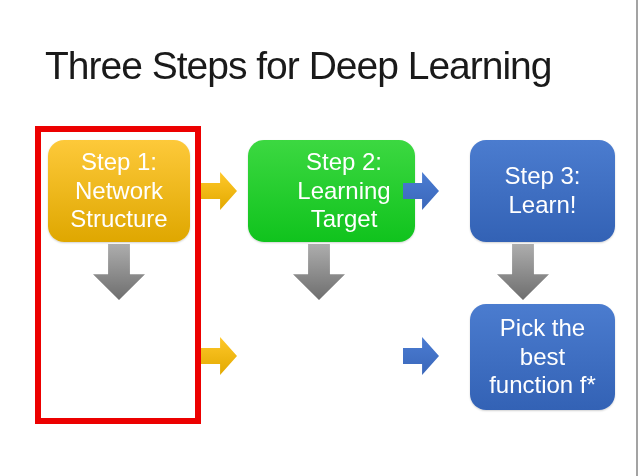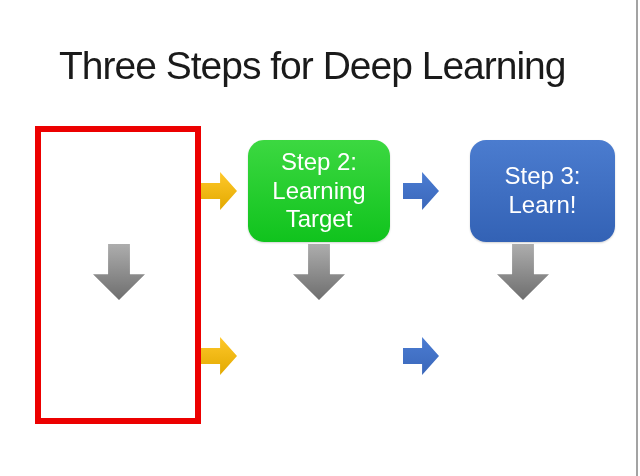--- a/index.html
+++ b/index.html
@@ -1,36 +1,36 @@
 <!DOCTYPE html>
 <html style="--title_color: #1a1a1a; --highlight_red: #ec0000; --yellow_top: #fdc93a; --yellow_bottom: #dfa700; --green_top: #3cd841; --green_bottom: #10c31d; --blue_top: #4b7ccf; --blue_bottom: #3362b5; --arrow_yellow_top: #ffc82a; --arrow_yellow_bottom: #e2a900; --arrow_blue_top: #4b7cd2; --arrow_blue_bottom: #3a67ba; --arrow_gray_top: #adadad; --arrow_gray_bottom: #6e6e6e;"><head>
 <meta charset="utf-8">
 <style>
   html,body{margin:0;padding:0;background:#ffffff;}
   .stage{
     position:relative;width:640px;height:476px;background:#ffffff;
     overflow:hidden;font-family:"Liberation Sans", sans-serif;
   }
   .title{
-    position:absolute;left:59px;top:44px;width:560px;
+    position:absolute;left:45px;top:44px;width:560px;
     font-size:39px;font-weight:300;letter-spacing:-1px;
     color:var(--title_color,#1a1a1a);white-space:nowrap;
   }
   .red-frame{
     position:absolute;left:35px;top:126px;width:166px;height:298px;
     border:6px solid var(--highlight_red,#ec0000);box-sizing:border-box;
   }
   .box{
     position:absolute;border-radius:16px;color:#ffffff;
     display:flex;align-items:center;justify-content:center;text-align:center;
     font-size:24px;line-height:1.2;white-space:pre-line;
     box-shadow:0 1px 2px rgba(0,0,0,0.18);
   }
   .box.yellow{background:linear-gradient(to bottom,var(--yellow_top,#fdc93a),var(--yellow_bottom,#dfa700));}
-  .box.green {background:linear-gradient(to bottom,var(--green_top,#3cd841),var(--green_bottom,#10c31d));}
+  .box.green {background:linear-gradient(to bottom,var(--green_top,#3cd841),var(--green_bottom,#10c31d));padding-left:25px;}
   .box.blue  {background:linear-gradient(to bottom,var(--blue_top,#4b7ccf),var(--blue_bottom,#3362b5));}
   .col1{left:48px;width:142px;}
   .col2{left:248px;width:142px;}
   .col3{left:470px;width:145px;}
   .row1{top:140px;height:102px;}
   .row2{top:304px;height:106px;}
   .down-arrow{
     position:absolute;top:244px;width:52px;height:56px;
     background:linear-gradient(to bottom,var(--arrow_gray_top,#adadad),var(--arrow_gray_bottom,#6e6e6e));
     clip-path:polygon(29% 0%,71% 0%,71% 54%,100% 54%,50% 100%,0% 54%,29% 54%);
@@ -49,26 +49,32 @@
 </style>
 </head>
 <body>
 
 <div class="stage">
 
   <div class="title">Three Steps for Deep Learning</div>
 
   <div class="red-frame"></div>
 
+  <div class="box yellow col1 row1">Step 1:
+Network
+Structure</div>
   <div class="box green col2 row1">Step 2:
 Learning
 Target</div>
   <div class="box blue col3 row1">Step 3:
 Learn!</div>
 
+  <div class="box blue col3 row2">Pick the
+best
+function f*</div>
 
   <div class="down-arrow" style="left:93px"></div>
   <div class="down-arrow" style="left:293px"></div>
   <div class="down-arrow" style="left:497px"></div>
 
   <div class="right-arrow yellow ra-row1" style="left:201px"></div>
   <div class="right-arrow blue ra-row1" style="left:403px"></div>
   <div class="right-arrow yellow ra-row2" style="left:201px"></div>
   <div class="right-arrow blue ra-row2" style="left:403px"></div>
 

